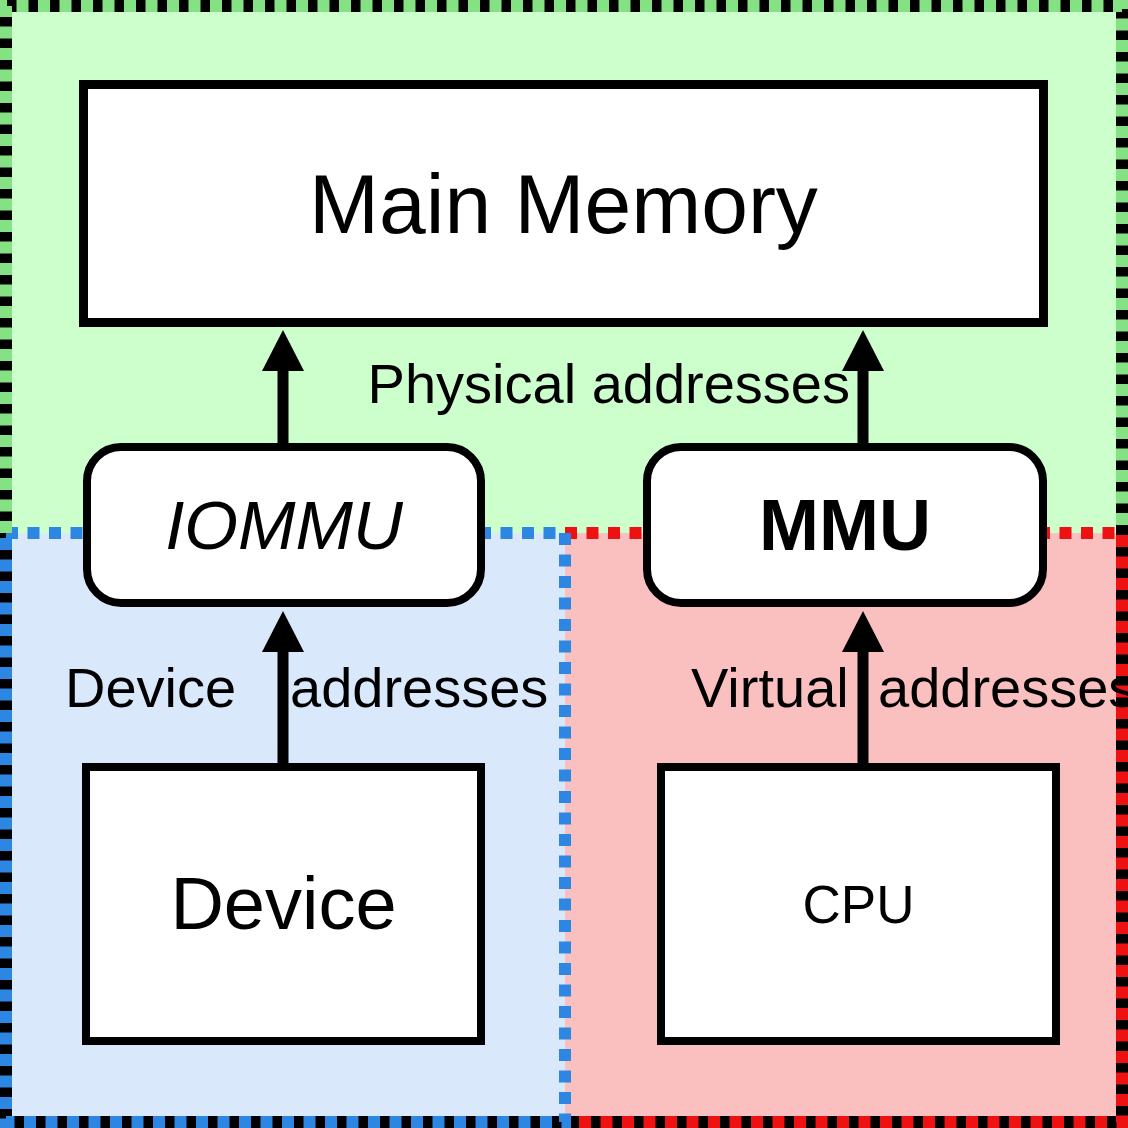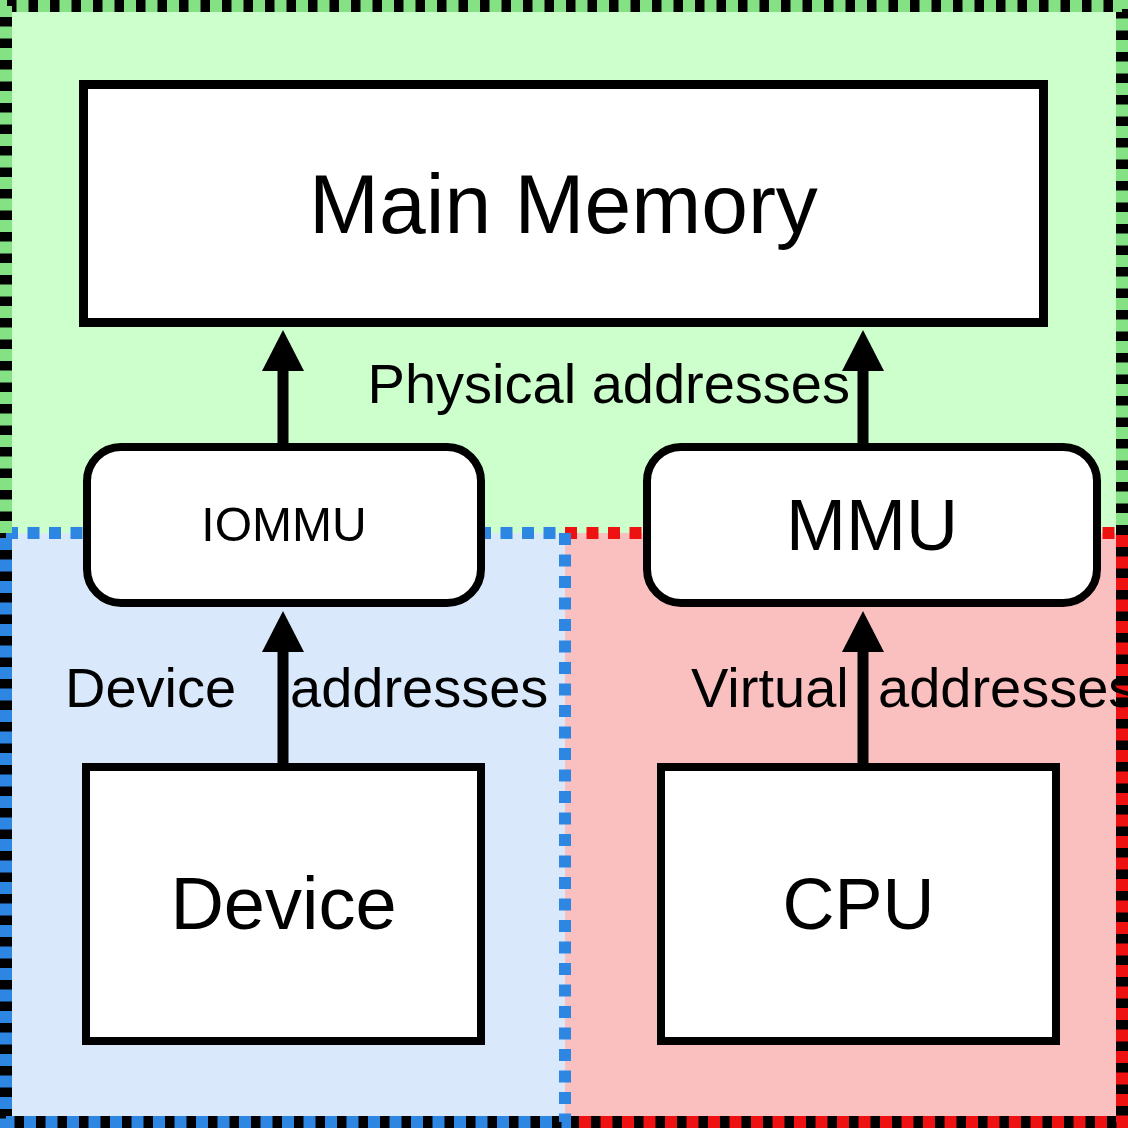--- a/index.html
+++ b/index.html
@@ -19,24 +19,24 @@
     background: #fff;
     border: 8px solid #000;
     display: flex;
     align-items: center;
     justify-content: center;
     white-space: nowrap;
     line-height: 1;
   }
   .rounded { border-radius: 38px; }
   #main-memory { left: 79px;  top: 80px;  width: 969px; height: 247px; border-width: 9px; font-size: 84px; }
-  #iommu       { left: 83px;  top: 443px; width: 402px; height: 164px; font-size: 48px; }
-  #mmu         { left: 643px; top: 443px; width: 458px; height: 164px; font-size: 72px; }
+  #iommu       { left: 83px;  top: 443px; width: 402px; height: 164px; font-size: 69px; font-style: italic; }
+  #mmu         { left: 643px; top: 443px; width: 404px; height: 164px; font-size: 72px; font-weight: bold; }
   #device      { left: 82px;  top: 763px; width: 403px; height: 282px; font-size: 74px; }
-  #cpu         { left: 657px; top: 763px; width: 403px; height: 282px; font-size: 72px; }
+  #cpu         { left: 657px; top: 763px; width: 403px; height: 282px; font-size: 53px; }
   .edge-label {
     position: absolute;
     font-size: 56px;
     line-height: 1;
     text-align: right;
     white-space: nowrap;
   }
   #physical-label  { left: 300px; top: 356px; width: 550px; }
   #device-word1    { left: 65px;  top: 660px; width: 160px; }
   #device-word2    { left: 290px; top: 660px; width: 250px; }

